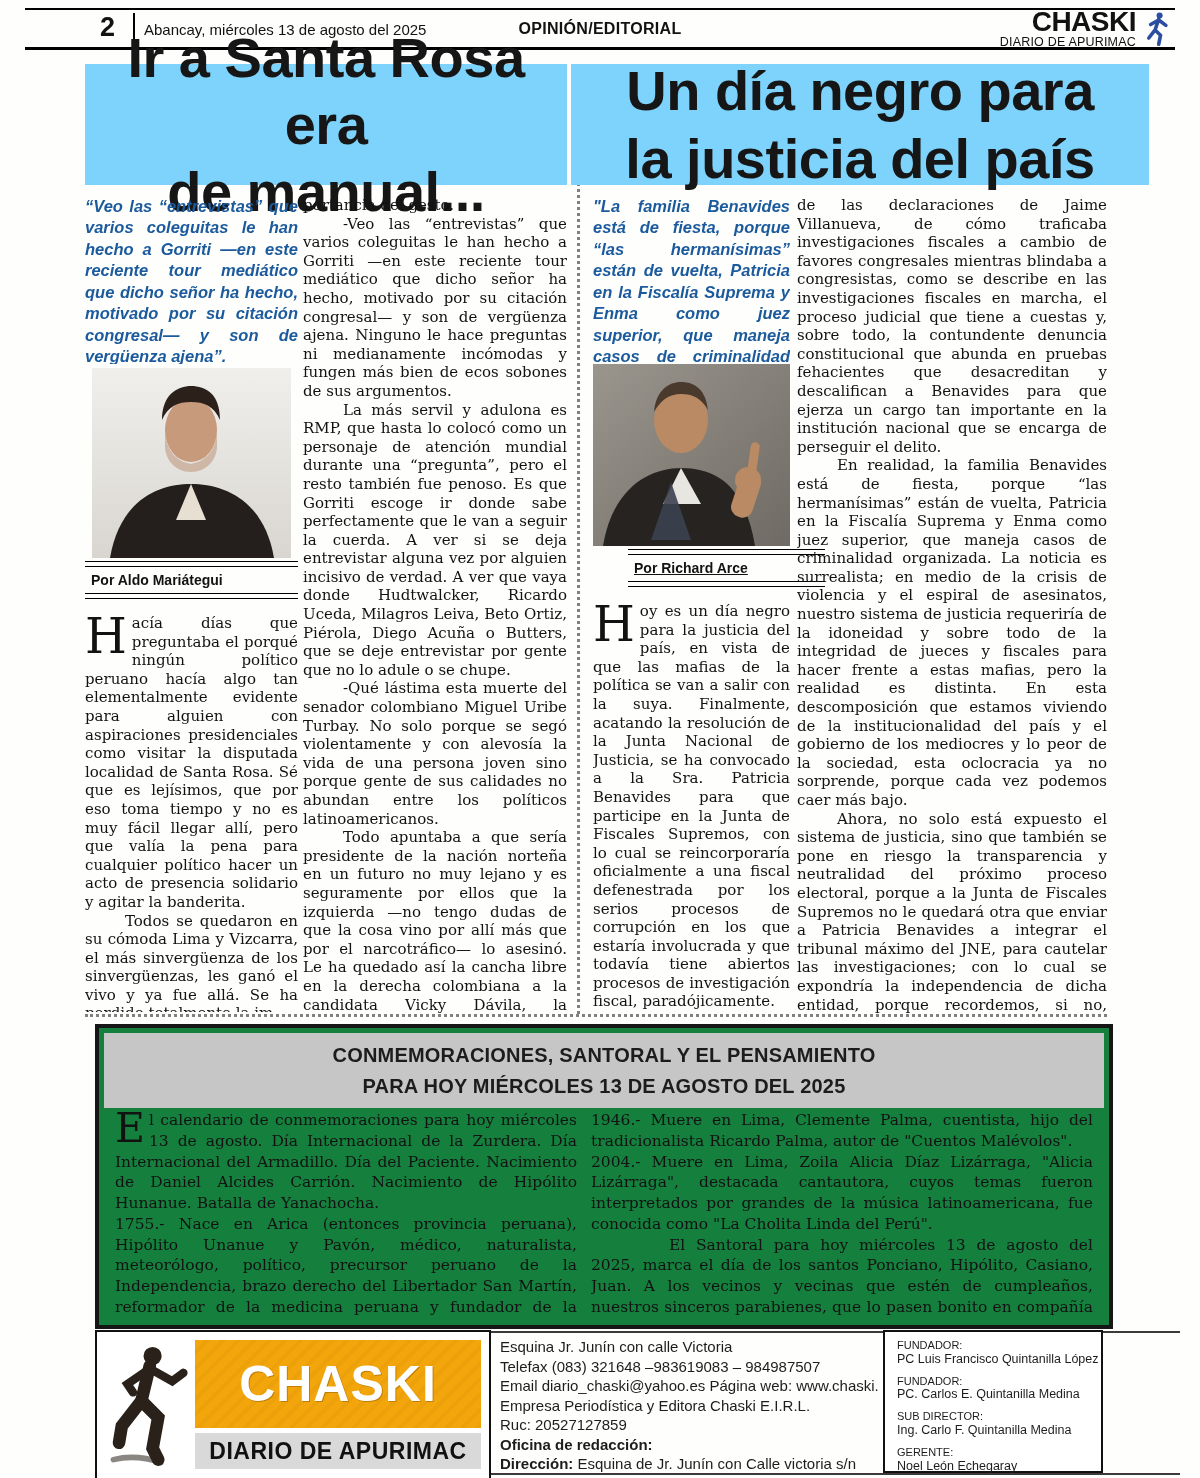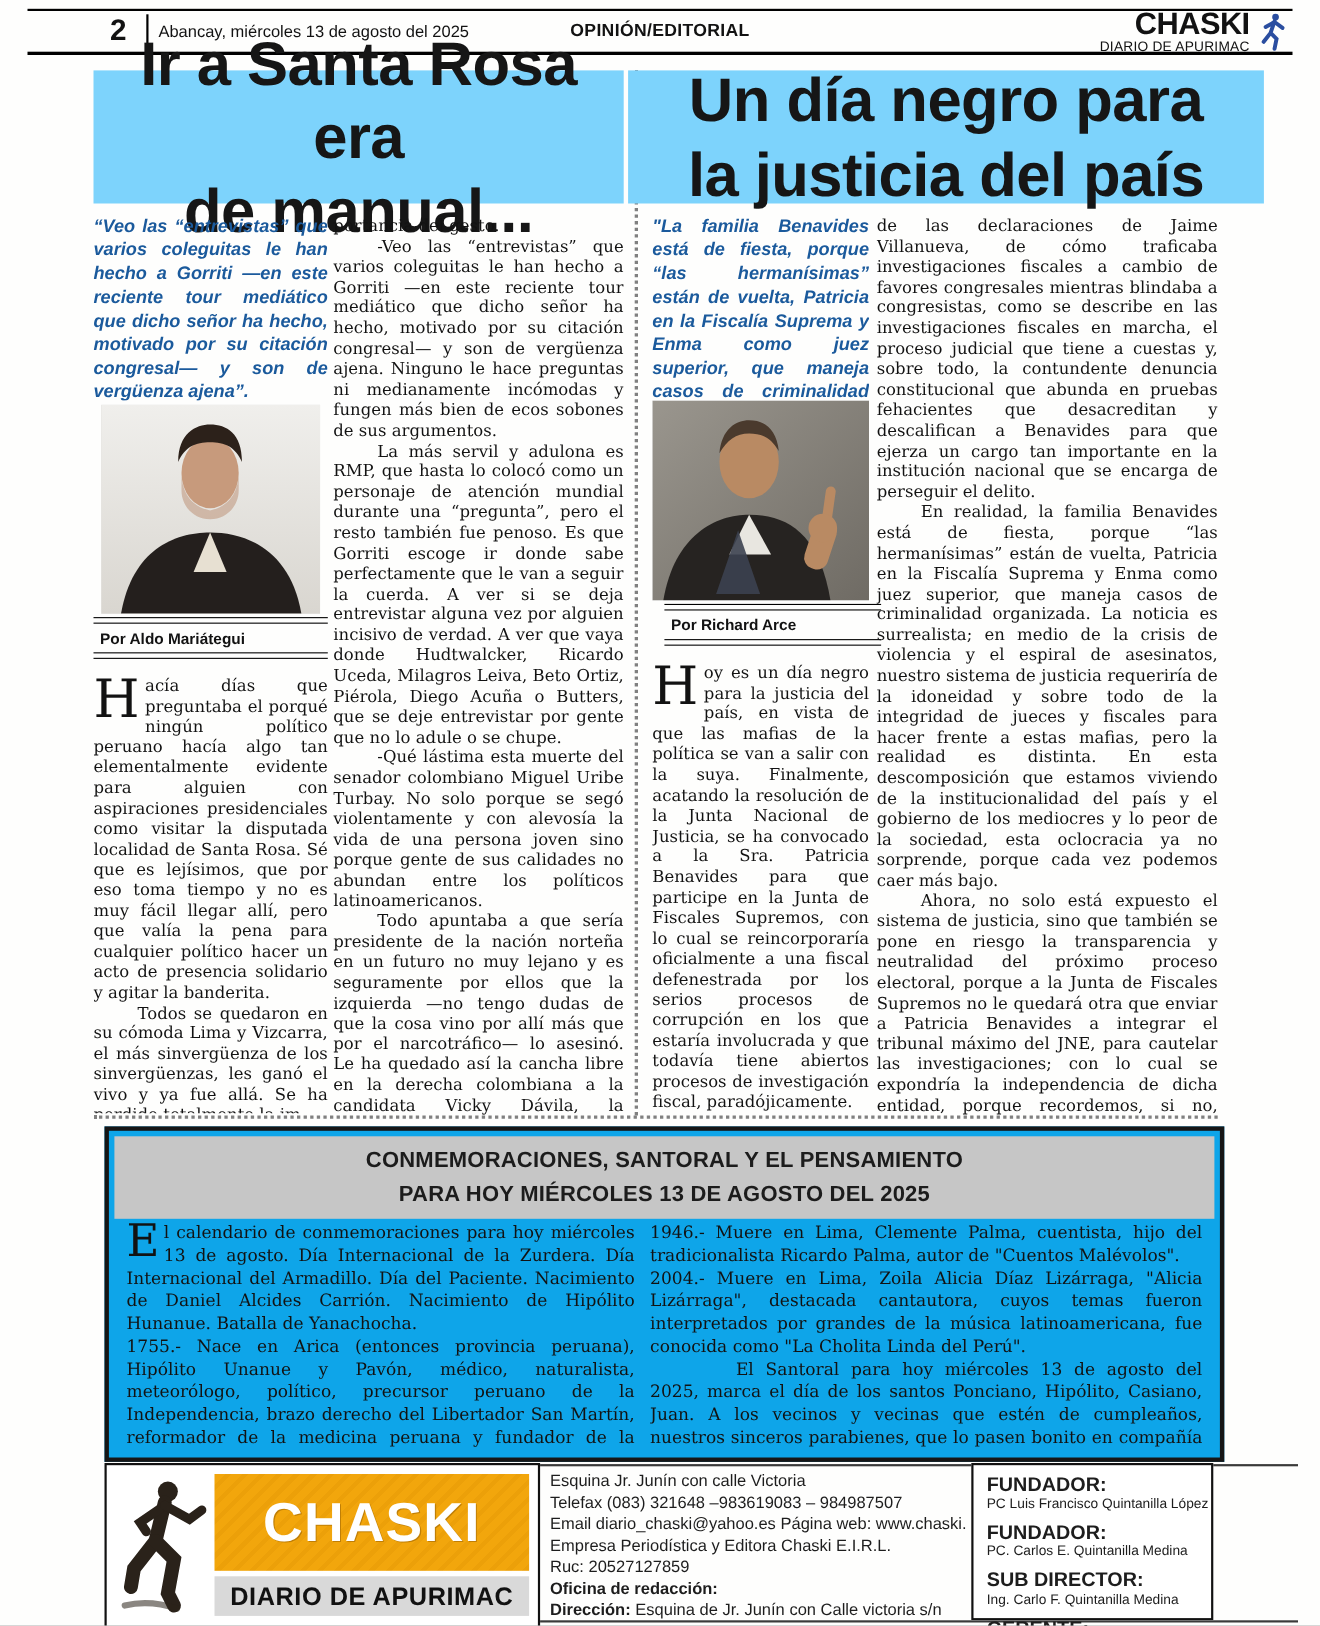--- a/index.html
+++ b/index.html
@@ -34,35 +34,35 @@
   .intro-left{left:85px;top:196px;width:213px;height:168px;overflow:hidden;}
   .intro-right{left:593px;top:196px;width:197px;height:172px;overflow:hidden;}
 
   .photo{overflow:hidden;background:#ddd;}
   .photo svg{display:block;}
   .photo-left{left:92px;top:368px;width:199px;height:190px;}
   .photo-right{left:593px;top:364px;width:197px;height:182px;}
 
   .capwrap{font-family:"Liberation Sans",sans-serif;}
   .cap-left{left:85px;top:561px;width:213px;}
-  .cap-right{left:604px;top:549px;width:197px;}
+  .cap-right{left:628px;top:549px;width:197px;text-decoration:underline;}
   .drule{height:4px;border-top:1px solid #000;border-bottom:1px solid #000;}
   .capline{font-size:14px;font-weight:600;padding:5px 0 5px 6px;}
 
   .art{font-size:15px;line-height:1.24;text-align:justify;overflow:hidden;}
   .art p{margin:0;}
   .art p.ind{text-indent:40px;}
   .body-l1{left:85px;top:614px;width:213px;height:398px;}
   .body-l2{left:303px;top:196px;width:264px;height:818px;}
   .body-r1{left:593px;top:602px;width:197px;height:410px;}
   .body-r2{left:797px;top:196px;width:310px;height:818px;}
   .dc{float:left;font-size:48px;line-height:38px;padding:3px 5px 0 0;}
 
   
-  .calbox{left:95px;top:1024px;width:1010px;height:297px;border:4px solid #161616;background:#0ea5e9;}
+  .calbox{left:95px;top:1024px;width:1010px;height:297px;border:4px solid #161616;background:#15803d;}
   .cal-title{margin:5px;background:#c6c6c6;text-align:center;padding:7px 0 6px 0;
              font-family:"Liberation Sans",sans-serif;font-weight:bold;font-size:20px;
              line-height:1.55;color:#1c1c1c;letter-spacing:.2px;}
   .cal-col{position:absolute;font-size:15.5px;line-height:1.34;text-align:justify;overflow:hidden;}
   .cal-col p{margin:0;}
   .cal-left{left:16px;top:82px;width:462px;height:206px;}
   .cal-right{left:492px;top:82px;width:502px;height:206px;}
   .cal-right p.ind{text-indent:78px;}
   .dc2{float:left;font-size:41px;line-height:33px;padding:2px 4px 0 0;}
 
@@ -81,21 +81,21 @@
              font-family:"Liberation Sans",sans-serif;font-weight:bold;font-size:23px;
              letter-spacing:.5px;color:#111;}
   .ftr-center{left:500px;top:1337px;width:378px;font:15px "Liberation Sans",sans-serif;
               line-height:1.3;color:#1d1d1d;}
   .ftr-center div{white-space:nowrap;overflow:hidden;}
   .ftr-center .b{font-weight:bold;}
   .staffbox{left:883px;top:1330px;width:220px;height:143px;border:2px solid #111;
             padding:7px 0 0 12px;box-sizing:border-box;font-family:"Liberation Sans",sans-serif;
             color:#1d1d1d;background:#fff;}
   .staff-entry{margin-bottom:8px;}
-  .staff-role{font-weight:bold;font-size:18px;line-height:1.15;}
+  .staff-role{font-weight:normal;font-size:11px;line-height:1.15;}
   .staff-name{font-size:12.5px;line-height:1.2;white-space:nowrap;overflow:hidden;}
 </style>
 </head>
 <body>
 
 <div class="page">
 
   <div class="abs hdr-rule-top"></div>
   <div class="abs pageno">2</div>
   <div class="abs hdr-vline"></div>

